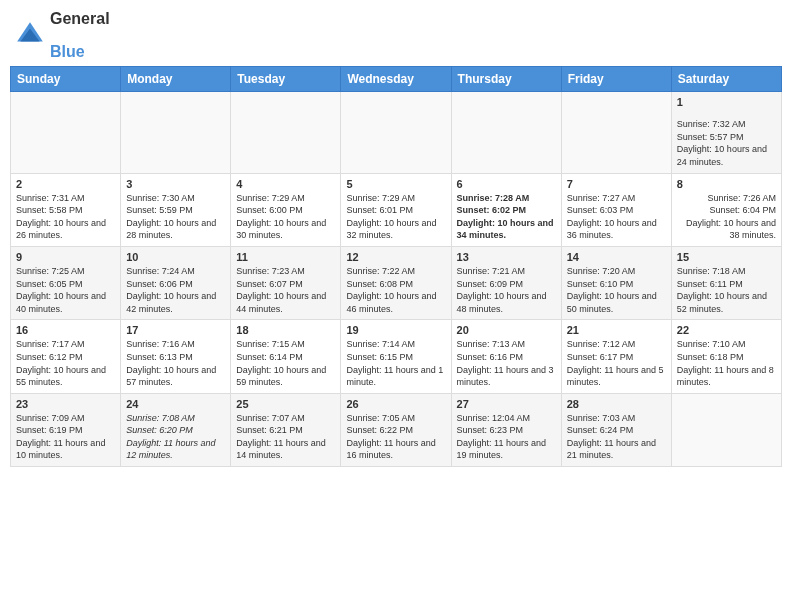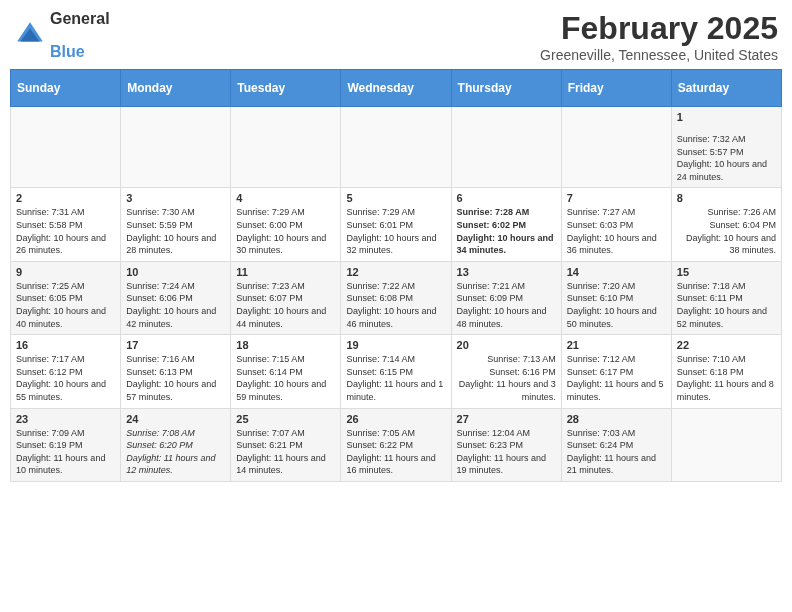--- a/index.html
+++ b/index.html
@@ -6,21 +6,21 @@
     body {
       font-family: Arial, sans-serif;
       background: #fff;
       width: 792px;
       min-height: 612px;
       padding: 10px;
     }
     .header {
       display: flex;
       justify-content: space-between;
-      align-items: flex-start;
+      align-items: flex-end;
       margin-bottom: 6px;
       padding: 0 4px;
     }
     .logo {
       display: flex;
       align-items: center;
       gap: 4px;
     }
     .logo-text {
       display: flex;
@@ -57,21 +57,21 @@
     .calendar {
       width: 100%;
       border-collapse: collapse;
       border: 1px solid #ccc;
     }
     .calendar th {
       background-color: #4a90d9;
       color: white;
       font-size: 12px;
       font-weight: bold;
-      padding: 11px 6px;
+      padding: 5px 6px;
       border: 1px solid #3a7bc8;
       text-align: left;
     }
     .calendar td {
       border: 1px solid #ddd;
       vertical-align: top;
       padding: 4px 5px;
       width: 108px;
       min-height: 90px;
       font-size: 9.5px;
@@ -103,24 +103,20 @@
   <div class="logo">
     <svg class="logo-icon" viewBox="0 0 40 40">
       <polygon points="20,4 36,28 4,28" fill="#4a90d9"></polygon>
       <polygon points="20,12 32,28 8,28" fill="#2a6db5"></polygon>
     </svg>
     <div class="logo-text">
       <span class="logo-general">General</span>
       <span class="logo-blue">Blue</span>
     </div>
   </div>
-  <div class="title-block">
-    <div class="month-title">February 2025</div>
-    <div class="location">Greeneville, Tennessee, United States</div>
-  </div>
 </div>
 
 <table class="calendar">
   <thead>
     <tr>
     <th>Sunday</th>
         <th>Monday</th>
         <th>Tuesday</th>
         <th>Wednesday</th>
         <th>Thursday</th>
@@ -251,21 +247,21 @@
 Daylight: 10 hours and 59 minutes.</div>
         </td>
         <td>
           <span class="day-number">19</span>
           <div class="day-info" style="white-space: pre-line;">Sunrise: 7:14 AM
 Sunset: 6:15 PM
 Daylight: 11 hours and 1 minute.</div>
         </td>
         <td>
           <span class="day-number">20</span>
-          <div class="day-info" style="white-space: pre-line; text-align: right;">Sunrise: 7:13 AM
+          <div class="day-info" style="white-space: pre-line;">Sunrise: 7:13 AM
 Sunset: 6:16 PM
 Daylight: 11 hours and 3 minutes.</div>
         </td>
         <td>
           <span class="day-number">21</span>
           <div class="day-info" style="white-space: pre-line;">Sunrise: 7:12 AM
 Sunset: 6:17 PM
 Daylight: 11 hours and 5 minutes.</div>
         </td>
         <td>

